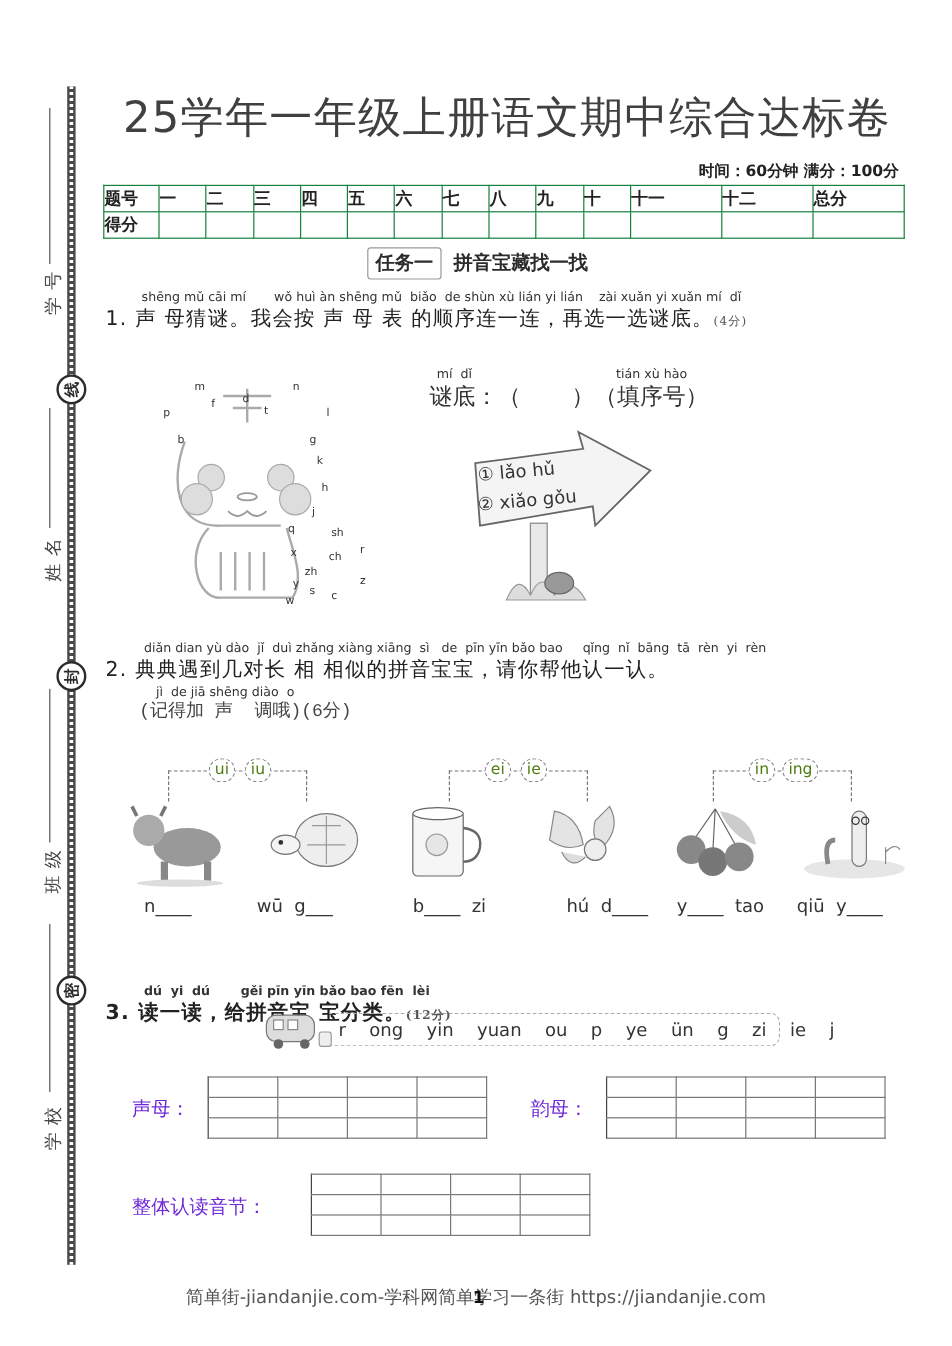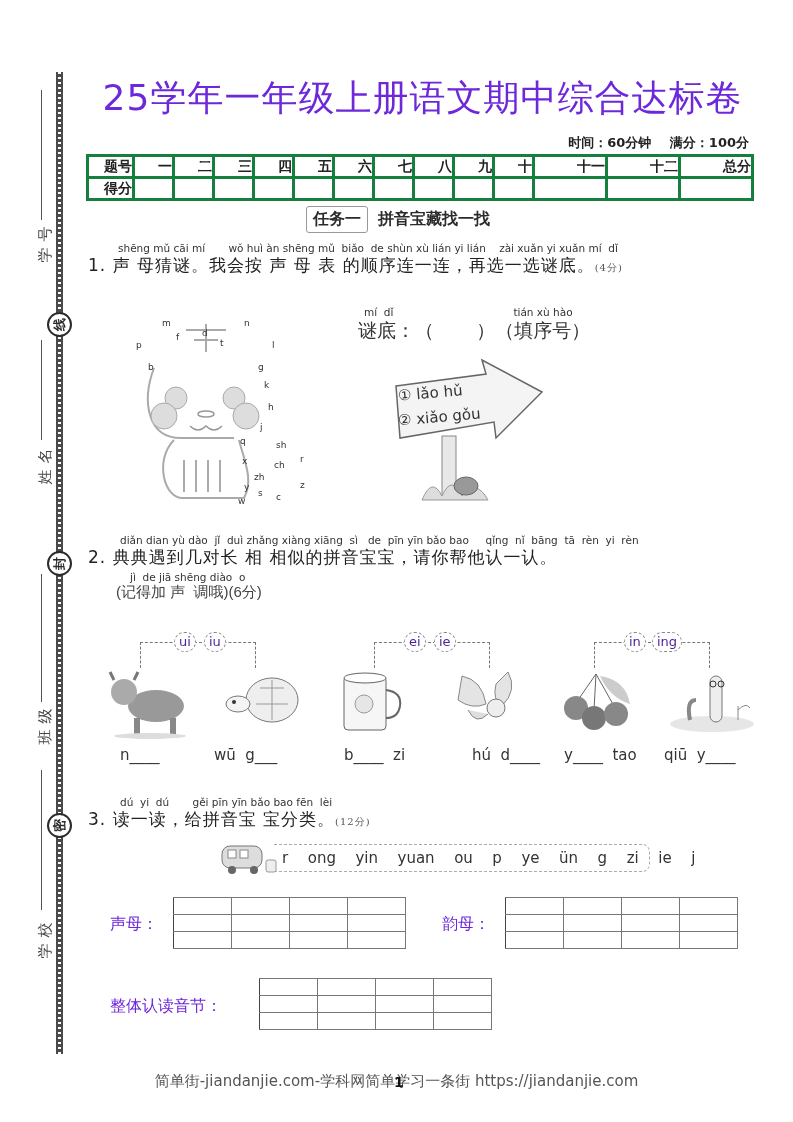--- a/index.html
+++ b/index.html
@@ -23,72 +23,72 @@
   }
   .side-label {
     position: absolute; left: 24px; font-family: "DejaVu Serif", serif; font-size: 15px; color: #444;
     transform: rotate(-90deg); transform-origin: center; white-space: nowrap; letter-spacing: 6px;
   }
   .side-line { position: absolute; left: 41px; width: 1px; background: #555; }
 
   
   .title {
     position: absolute; left: 100px; top: 74px; width: 645px; text-align: center;
-    font-family: "DejaVu Sans", sans-serif; font-size: 36px; color: #6d28d9; letter-spacing: 1px;
+    font-family: "DejaVu Sans", sans-serif; font-size: 36px; color: #404040; letter-spacing: 1px;
   }
   .meta {
     position: absolute; right: 44px; top: 134px; font-size: 13px; font-weight: bold; color: #222;
   }
-  .meta span + span { margin-left: 14px; }
+  .meta span + span { }
 
   table.score {
     position: absolute; left: 86px; top: 154px; width: 668px; border-collapse: collapse;
     font-size: 14px; font-weight: bold;
   }
   table.score td {
-    border: 3px solid #15803d; height: 22px; text-align: right; color: #222;
+    border: 1px solid #15803d; height: 22px; text-align: left; color: #222;
   }
   table.score td.head { width: 46px; }
 
   
   .task-box {
     position: absolute; left: 306px; top: 206px; display: flex; align-items: center;
   }
   .task-tag {
     border: 1px solid #999; border-radius: 3px; padding: 2px 6px; font-size: 16px; font-weight: bold;
   }
   .task-name { margin-left: 10px; font-size: 16px; font-weight: bold; }
 
   
   .q { position: absolute; left: 88px; }
   .pinyin { font-size: 10.5px; color: #333; white-space: pre; font-family: "DejaVu Sans", sans-serif; }
   .qline { font-size: 17px; color: #222; white-space: pre; letter-spacing: 1px; }
   .qline .num { font-family: "DejaVu Sans", sans-serif; }
   .qline .score { font-family: "DejaVu Serif", serif; font-size: 10px; color: #555; }
-  .serif { font-family: Liberation Sans, sans-serif; }
+  .serif { font-family: Liberation Mono, monospace; }
 
   
   .tiger { position: absolute; left: 124px; top: 310px; width: 190px; height: 200px; }
   .dot-label { position: absolute; font-size: 9px; color: #333; }
 
   .answer-line { position: absolute; left: 358px; top: 306px; }
   .answer-line .pinyin { font-size: 10.5px; }
   .answer-line .serif-text { font-family: "DejaVu Serif", serif; font-size: 19px; color: #333; white-space: pre; }
 
   .signpost { position: absolute; left: 392px; top: 356px; width: 160px; height: 150px; }
 
   
   .pair { position: absolute; top: 630px; }
   .bracket {
     position: absolute; border-top: 1px dashed #777; border-left: 1px dashed #777; border-right: 1px dashed #777;
     top: 12px; height: 26px;
   }
   .bubble {
     position: absolute; top: 2px; height: 20px; padding: 0 4px; border: 1px dashed #888; border-radius: 10px;
-    background: #fff; font-size: 13px; line-height: 18px; color: #4c1d95;
+    background: #fff; font-size: 13px; line-height: 18px; color: #4d7c0f;
   }
   .pic { position: absolute; top: 40px; }
   .word { position: absolute; top: 116px; font-size: 15px; color: #333; white-space: pre; }
 
   
   .strip {
     position: absolute; left: 218px; top: 842px; width: 432px; height: 32px;
   }
   .strip .letters {
     position: absolute; left: 56px; top: 2px; width: 376px; height: 28px;
@@ -309,21 +309,21 @@
     <rect x="44" y="6" width="12" height="46" rx="6" fill="#eee" stroke="#777"></rect>
     <circle cx="47" cy="14" r="3" fill="none" stroke="#333"></circle>
       <circle cx="55" cy="14" r="3" fill="none" stroke="#333"></circle>
     <path d="M24 50 Q20 30 30 30" fill="none" stroke="#888" stroke-width="4"></path>
     <path d="M72 50 L72 36 M72 40 Q80 32 84 38" stroke="#888" fill="none"></path>
   </svg>
   <div class="word" style="left:8px;">y____  tao</div>
   <div class="word" style="left:108px;">qiū  y____</div>
 </div>
 
-<div class="q" style="top:796px;">
+<div class="q" style="top:820px;font-weight:bold;">
   <div class="pinyin" style="padding-left:32px;">dú  yi  dú       gěi pīn yīn bǎo bao fēn  lèi</div>
   <div class="qline"><span class="num">3.</span> <span>读一读，给拼音宝 宝分类。</span><span class="score">(12分)</span></div>
 </div>
 
 <div class="strip">
   <svg width="62" height="34" style="position:absolute;left:0;top:0;">
     <rect x="4" y="4" width="40" height="22" rx="8" fill="#ddd" stroke="#777"></rect>
     <rect x="10" y="8" width="8" height="8" fill="#fff" stroke="#888"></rect>
       <rect x="22" y="8" width="8" height="8" fill="#fff" stroke="#888"></rect>
     <circle cx="14" cy="28" r="4" fill="#666"></circle>

